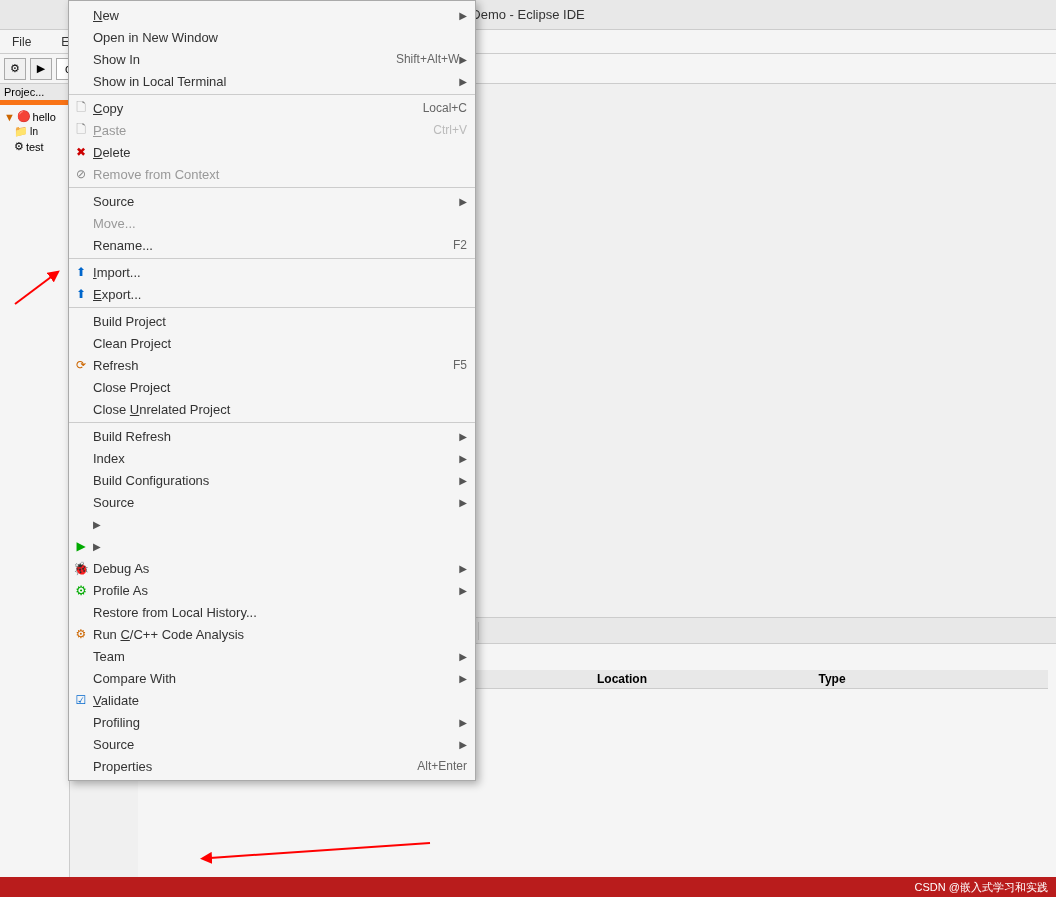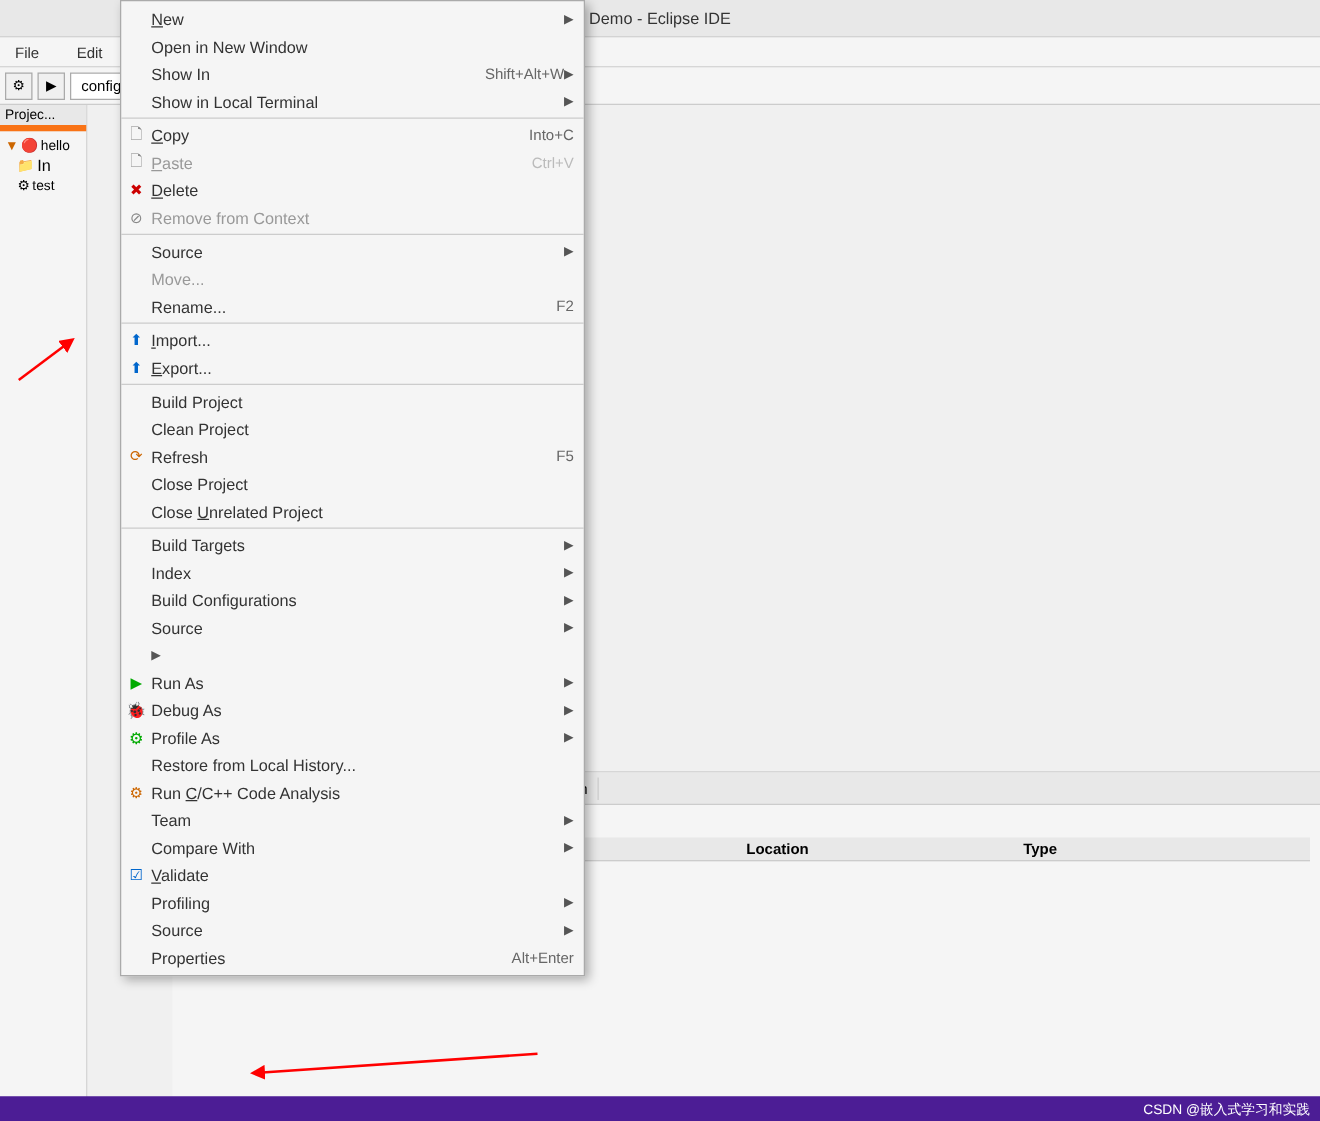--- a/index.html
+++ b/index.html
@@ -85,27 +85,26 @@
       font-size: 11px;
       white-space: nowrap;
       overflow: hidden;
     }
 
     
     .context-menu {
       position: absolute;
       top: 0;
       left: 68px;
-      width: 372px;
+      width: 408px;
       background: #f5f5f5;
       border: 1px solid #aaa;
       box-shadow: 3px 3px 8px rgba(0,0,0,0.3);
       z-index: 100;
       padding: 3px 0;
-      margin-left: 28px;
     }
 
     .menu-item {
       display: flex;
       align-items: center;
       padding: 3px 8px 3px 24px;
       cursor: pointer;
       position: relative;
       min-height: 22px;
       color: #333;
@@ -218,21 +217,21 @@
       color: #444;
     }
 
     
     .status-bar {
       position: absolute;
       bottom: 0;
       left: 0;
       right: 0;
       height: 20px;
-      background: #4c1d95;
+      background: #b91c1c;
       display: flex;
       align-items: center;
       justify-content: flex-end;
       padding: 0 8px;
       font-size: 11px;
       color: white;
     }
 
     
     .arrow-top {
@@ -316,21 +315,21 @@
       <span>Projec...</span>
     </div>
     <div class="project-tree">
       <div class="tree-item">
         <span style="color:#cc6600; font-size:11px;">▼</span>
         <span style="margin-left:2px; font-size:11px; color:#cc0000;">🔴</span>
         <span style="margin-left:2px; font-size:11px;">hello</span>
       </div>
       <div class="tree-item" style="padding-left:12px;">
         <span style="font-size:11px;">📁</span>
-        <span style="margin-left:2px; font-size:13px;">In</span>
+        <span style="margin-left:2px; font-size:10px;">In</span>
       </div>
       <div class="tree-item" style="padding-left:12px;">
         <span style="font-size:11px;">⚙</span>
         <span style="margin-left:2px; font-size:11px;">test</span>
       </div>
     </div>
 
     <svg class="arrow-top" viewBox="0 0 60 80" style="position:absolute;top:160px;left:5px;width:60px;height:80px;pointer-events:none;">
       <defs>
         <marker id="arrowhead" markerWidth="6" markerHeight="6" refX="3" refY="3" orient="auto">
@@ -358,21 +357,21 @@
     <div class="menu-item">
       <span class="menu-item-label">Show in Local Terminal</span>
       <span class="menu-item-arrow">▶</span>
     </div>
 
     <div class="menu-divider"></div>
 
     <div class="menu-item">
       <span class="menu-item-icon icon-gray">🗋</span>
       <span class="menu-item-label"><span class="underline">C</span>opy</span>
-      <span class="menu-item-shortcut">Into+C</span>
+      <span class="menu-item-shortcut">Local+C</span>
     </div>
     <div class="menu-item disabled">
       <span class="menu-item-icon icon-gray">🗋</span>
       <span class="menu-item-label"><span class="underline">P</span>aste</span>
       <span class="menu-item-shortcut" style="color:#bbb;">Ctrl+V</span>
     </div>
     <div class="menu-item">
       <span class="menu-item-icon icon-red">✖</span>
       <span class="menu-item-label"><span class="underline">D</span>elete</span>
     </div>
@@ -422,41 +421,40 @@
     <div class="menu-item">
       <span class="menu-item-label">Close Project</span>
     </div>
     <div class="menu-item">
       <span class="menu-item-label">Close <span class="underline">U</span>nrelated Project</span>
     </div>
 
     <div class="menu-divider"></div>
 
     <div class="menu-item">
-      <span class="menu-item-label">Build Targets</span>
+      <span class="menu-item-label">Build Refresh</span>
       <span class="menu-item-arrow">▶</span>
     </div>
     <div class="menu-item">
       <span class="menu-item-label">Index</span>
       <span class="menu-item-arrow">▶</span>
     </div>
     <div class="menu-item">
       <span class="menu-item-label">Build Configurations</span>
       <span class="menu-item-arrow">▶</span>
     </div>
     <div class="menu-item">
       <span class="menu-item-label">Source</span>
       <span class="menu-item-arrow">▶</span>
     </div>
     <div class="menu-item">
       <span class="menu-item-arrow">▶</span>
     </div>
     <div class="menu-item">
       <span class="menu-item-icon icon-green">▶</span>
-      <span class="menu-item-label">Run As</span>
       <span class="menu-item-arrow">▶</span>
     </div>
     <div class="menu-item">
       <span class="menu-item-icon" style="font-size:13px;">🐞</span>
       <span class="menu-item-label">Debug As</span>
       <span class="menu-item-arrow">▶</span>
     </div>
     <div class="menu-item">
       <span class="menu-item-icon icon-green" style="font-size:13px;">⚙</span>
       <span class="menu-item-label">Profile As</span>

